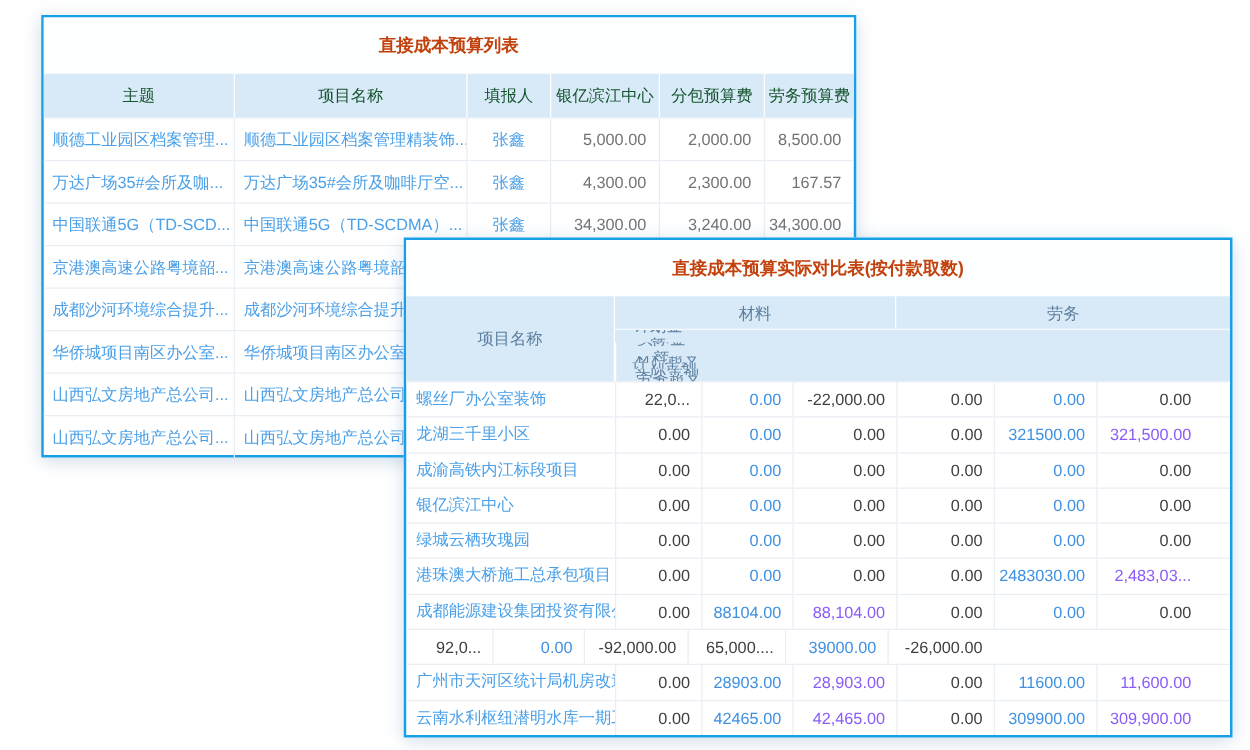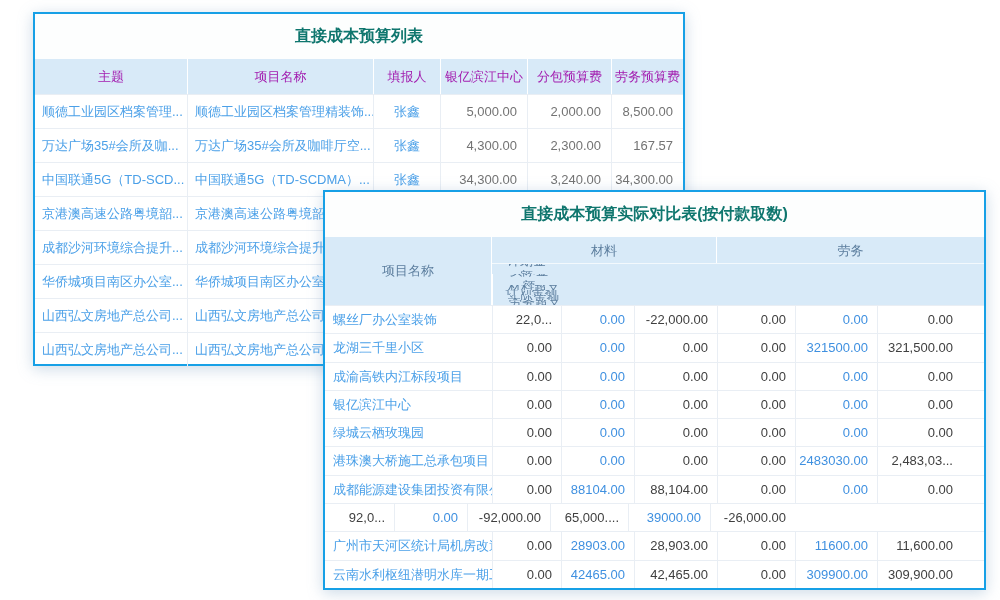--- a/index.html
+++ b/index.html
@@ -11,28 +11,28 @@
     background: #ffffff;
     border: 2px solid #17a0e6;
     box-shadow: 0 3px 14px rgba(110, 150, 185, 0.35);
   }
   #win1 { left: 33px; top: 12px;  width: 652px; height: 354px; z-index: 1; }
   #win2 { left: 323px; top: 190px; width: 663px; height: 400px; z-index: 2; }
 
   .titlebar {
     height: 45px;
     display: flex; align-items: center; justify-content: center;
-    font-size: 16px; font-weight: bold; color: #0f766e;
+    font-size: 14px; font-weight: bold; color: #c2410c;
     background: #fdfefe;
   }
 
   .cell { overflow: hidden; white-space: nowrap; }
 
   
-  .t1-head { display: flex; height: 35px; background: #d8eaf8; color: #a21caf; font-size: 13px; }
+  .t1-head { display: flex; height: 35px; background: #d8eaf8; color: #14532d; font-size: 13px; }
   .t1-head .cell { line-height: 35px; text-align: center; border-left: 1px solid #ffffff; }
   .t1-head .cell:first-child { border-left: none; }
   .t1-row { display: flex; height: 34px; font-size: 13px; border-top: 1px solid #e9eef4; }
   .t1-row:first-child { border-top: none; }
   .t1-row .cell { line-height: 33px; border-left: 1px solid #e9eef4; }
   .t1-row .cell:first-child { border-left: none; }
   .t1 .c1 { width: 152px; }
   .t1 .c2 { width: 186px; }
   .t1 .c3 { width: 67px; }
   .t1 .c4 { width: 87px; }
@@ -65,24 +65,24 @@
   .sub-row .cell {
     display: flex; align-items: center; justify-content: center;
     text-align: center; padding: 0 12px; line-height: 1.25;
     border-left: 1px solid #ffffff; white-space: normal;
   }
   .sub-row .cell:first-child { border-left: none; }
   .t2-row { display: flex; height: 28.3px; font-size: 13px; border-top: 1px solid #e9eef4; }
   .t2-row:first-child { border-top: none; }
   .t2-row .cell { line-height: 27px; border-left: 1px solid #e9eef4; }
   .t2-row .cell:first-child { border-left: none; }
-  .t2-row .p0 { padding-left: 8px; color: #4ba0e8; }
+  .t2-row .p0 { padding-left: 8px; color: #4ba0e8; font-family: Liberation Mono, monospace; }
   .t2-row .num { text-align: right; padding-right: 9px; color: #3f3f3f; }
   .t2-row .num-blue { text-align: right; padding-right: 9px; color: #3f90e0; }
-  .t2-row .num-red { text-align: right; padding-right: 9px; color: #404040; }
+  .t2-row .num-red { text-align: right; padding-right: 9px; color: #8b5cf6; }
 </style>
 </head>
 <body>
 
 <div class="window t1" id="win1">
   <div class="titlebar">直接成本预算列表</div>
 
   <div class="t1-head">
     <div class="cell c1">主题</div>
     <div class="cell c2">项目名称</div>

